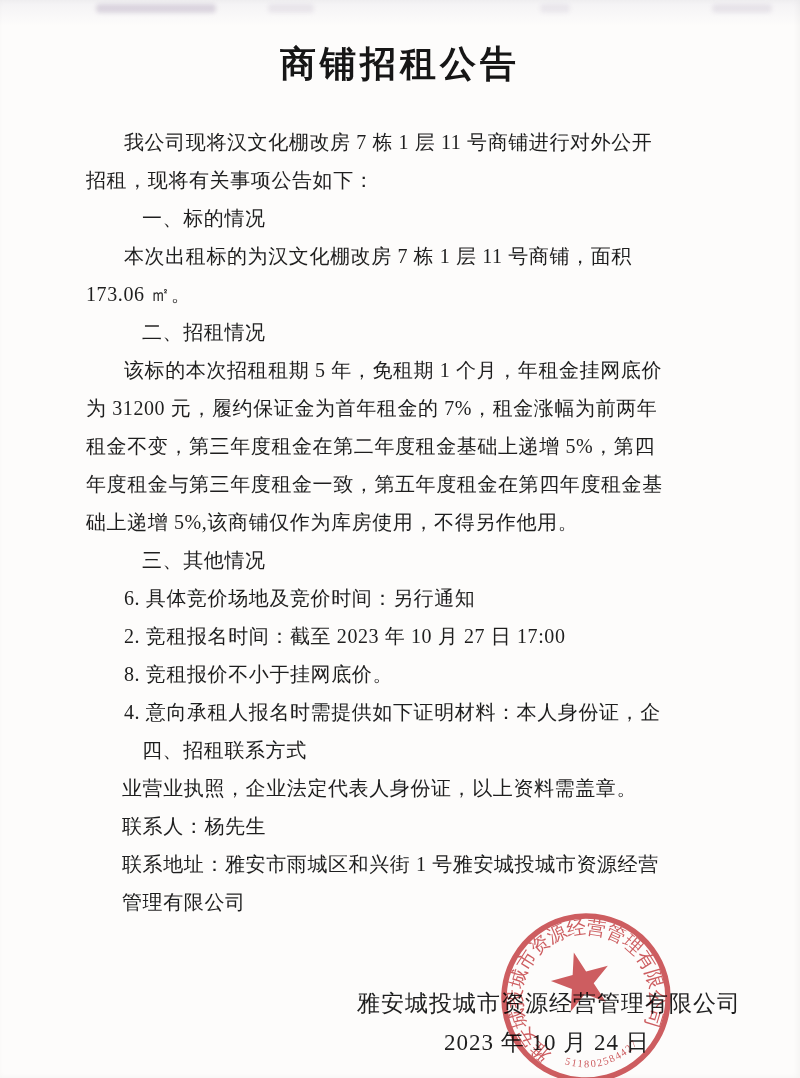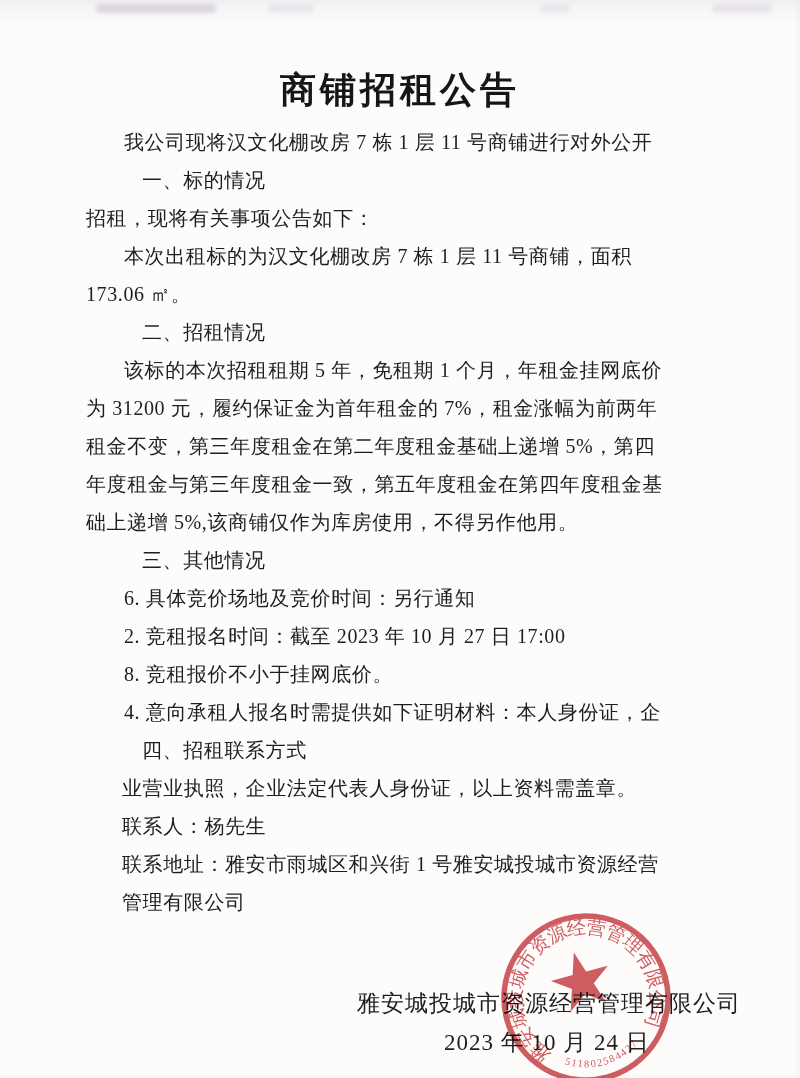--- a/index.html
+++ b/index.html
@@ -17,21 +17,20 @@
   .scan-smudge{
     position:absolute;top:4px;height:9px;border-radius:4px;
     background:rgba(148,130,162,0.28);filter:blur(2px);
   }
   .doc-title{
     position:absolute;top:40px;left:0;width:100%;
     text-align:center;
     font-size:36px;font-weight:bold;
     letter-spacing:4px;
     color:#161616;
-    margin-top:26px;
   }
   .body-text{
     position:absolute;top:123px;left:86px;width:648px;
   }
   .line{
     height:38px;line-height:38px;
     font-size:20px;
     letter-spacing:0.6px;
     white-space:nowrap;
   }
@@ -64,22 +63,22 @@
 
   <div class="scan-smudge" style="left:96px;width:120px;"></div>
   <div class="scan-smudge" style="left:268px;width:46px;opacity:.5;"></div>
   <div class="scan-smudge" style="left:540px;width:30px;opacity:.45;"></div>
   <div class="scan-smudge" style="left:712px;width:60px;opacity:.55;"></div>
 
   <div class="doc-title">商铺招租公告</div>
 
   <div class="body-text">
     <div class="line ind-para">我公司现将汉文化棚改房 7 栋 1 层 11 号商铺进行对外公开</div>
+    <div class="line ind-none">招租，现将有关事项公告如下：</div>
     <div class="line ind-sect">一、标的情况</div>
-    <div class="line ind-none">招租，现将有关事项公告如下：</div>
     <div class="line ind-para">本次出租标的为汉文化棚改房 7 栋 1 层 11 号商铺，面积</div>
     <div class="line ind-none">173.06 ㎡。</div>
     <div class="line ind-sect">二、招租情况</div>
     <div class="line ind-para">该标的本次招租租期 5 年，免租期 1 个月，年租金挂网底价</div>
     <div class="line ind-none">为 31200 元，履约保证金为首年租金的 7%，租金涨幅为前两年</div>
     <div class="line ind-none">租金不变，第三年度租金在第二年度租金基础上递增 5%，第四</div>
     <div class="line ind-none">年度租金与第三年度租金一致，第五年度租金在第四年度租金基</div>
     <div class="line ind-none">础上递增 5%,该商铺仅作为库房使用，不得另作他用。</div>
     <div class="line ind-sect">三、其他情况</div>
     <div class="line ind-list">6. 具体竞价场地及竞价时间：另行通知</div>

